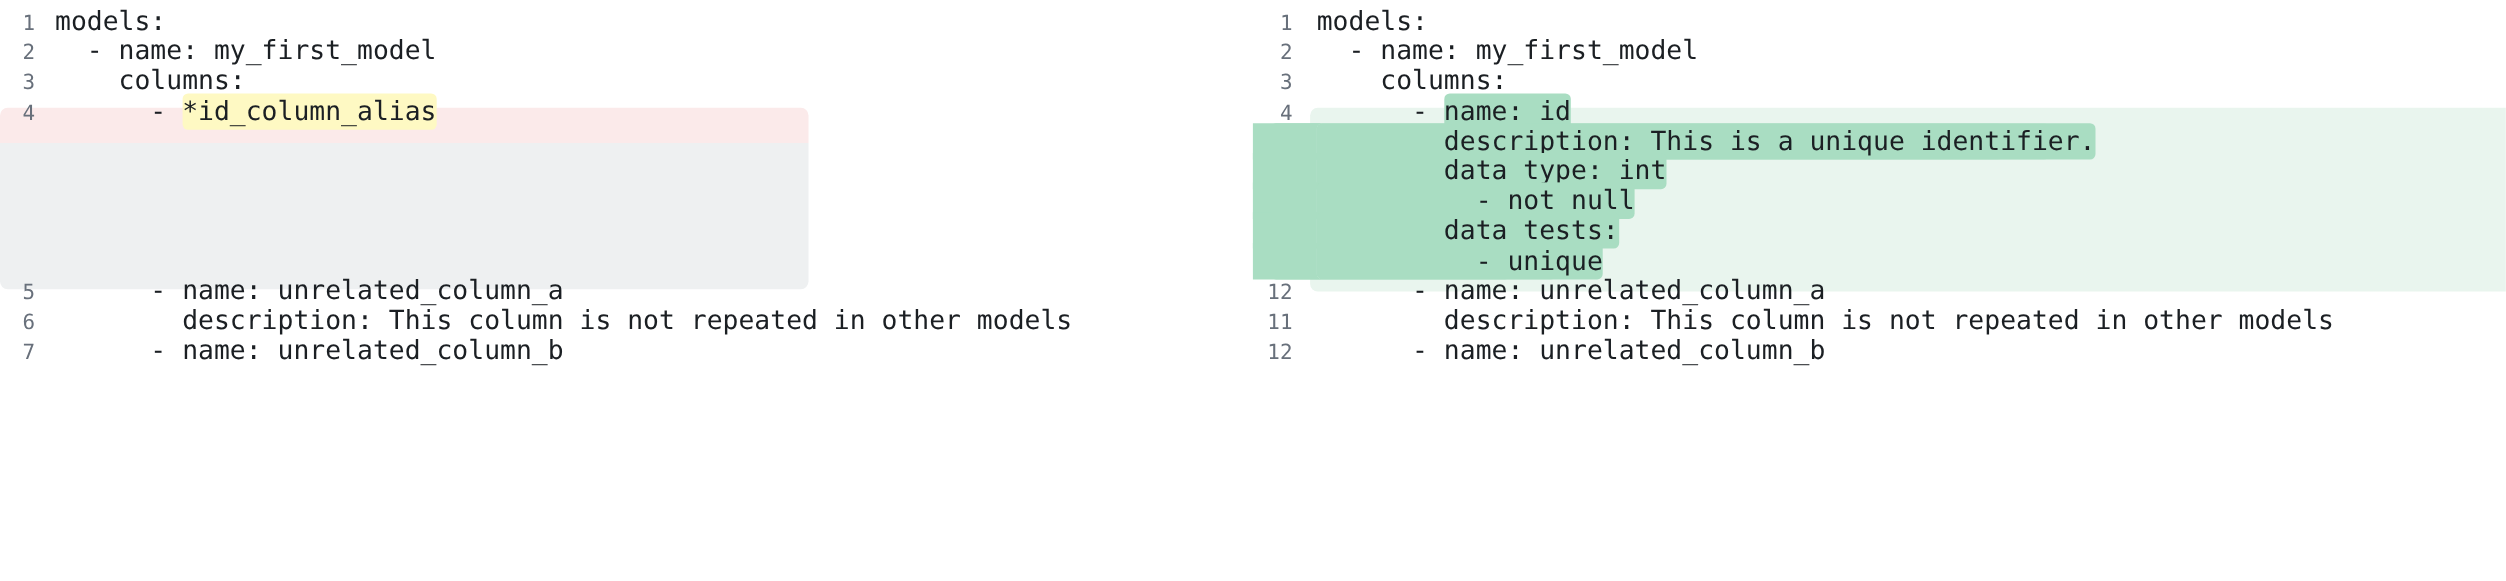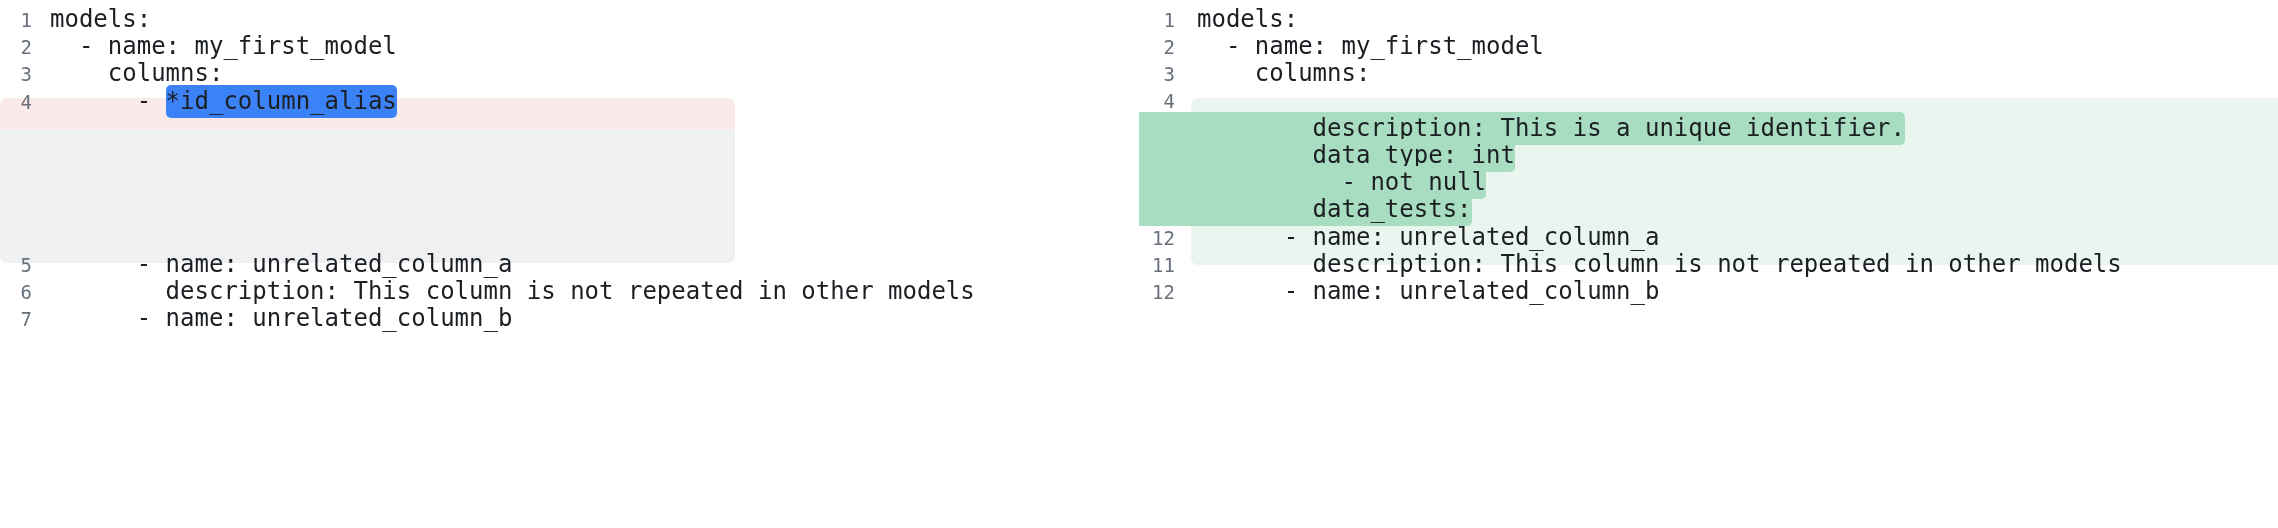--- a/index.html
+++ b/index.html
@@ -70,21 +70,21 @@
   }
   .pane-left  .code{ margin-left:18px; }
   .pane-right .code{ margin-left:22px; }
 
   mark.hl{
     background:transparent;
     color:inherit;
     padding:2px 0 3px 0;
     border-radius:5px;
   }
-  mark.hl-del{ background:#3b82f6; }
+  mark.hl-del{ background:#fef9c3; }
   mark.hl-add{ background:#a9ddc2; }
   
   mark.hl-add.bleed{
     box-shadow:-84px 0 0 #a9ddc2, -42px 0 0 #a9ddc2;
     margin-top:31px;
   }
 </style>
 </head>
 <body>
 
@@ -108,24 +108,25 @@
         <div class="row"><span class="lineno">7</span><span class="code"><span>      - name: unrelated_column_b</span></span></div>
       </div>
   </div>
 
   <div class="pane pane-right">
     <div class="band band-add" style="top:98px;height:167px;left:52px;width:1206px;"></div>
     <div class="rows">
         <div class="row"><span class="lineno">1</span><span class="code"><span>models:</span></span></div>
         <div class="row"><span class="lineno">2</span><span class="code"><span>  - name: my_first_model</span></span></div>
         <div class="row"><span class="lineno">3</span><span class="code"><span>    columns:</span></span></div>
-        <div class="row"><span class="lineno">4</span></div>
+        <div class="row"><span class="lineno">4</span><span class="code"><span>      - </span><mark class="hl hl-add">name: id</mark></span></div>
         <div class="row"><span class="lineno">5</span><span class="code"><span></span><mark class="hl hl-add bleed">        description: This is a unique identifier.</mark></span></div>
         <div class="row"><span class="lineno">6</span><span class="code"><span></span><mark class="hl hl-add bleed">        data_type: int</mark></span></div>
         <div class="row"><span class="lineno">8</span><span class="code"><span></span><mark class="hl hl-add bleed">          - not_null</mark></span></div>
         <div class="row"><span class="lineno">7</span><span class="code"><span></span><mark class="hl hl-add bleed">        data_tests:</mark></span></div>
+        <div class="row"><span class="lineno">9</span><span class="code"><span></span><mark class="hl hl-add bleed">          - unique</mark></span></div>
         <div class="row"><span class="lineno">12</span><span class="code"><span>      - name: unrelated_column_a</span></span></div>
         <div class="row"><span class="lineno">11</span><span class="code"><span>        description: This column is not repeated in other models</span></span></div>
         <div class="row"><span class="lineno">12</span><span class="code"><span>      - name: unrelated_column_b</span></span></div>
       </div>
   </div>
 
 </div>
 
 </body></html>

